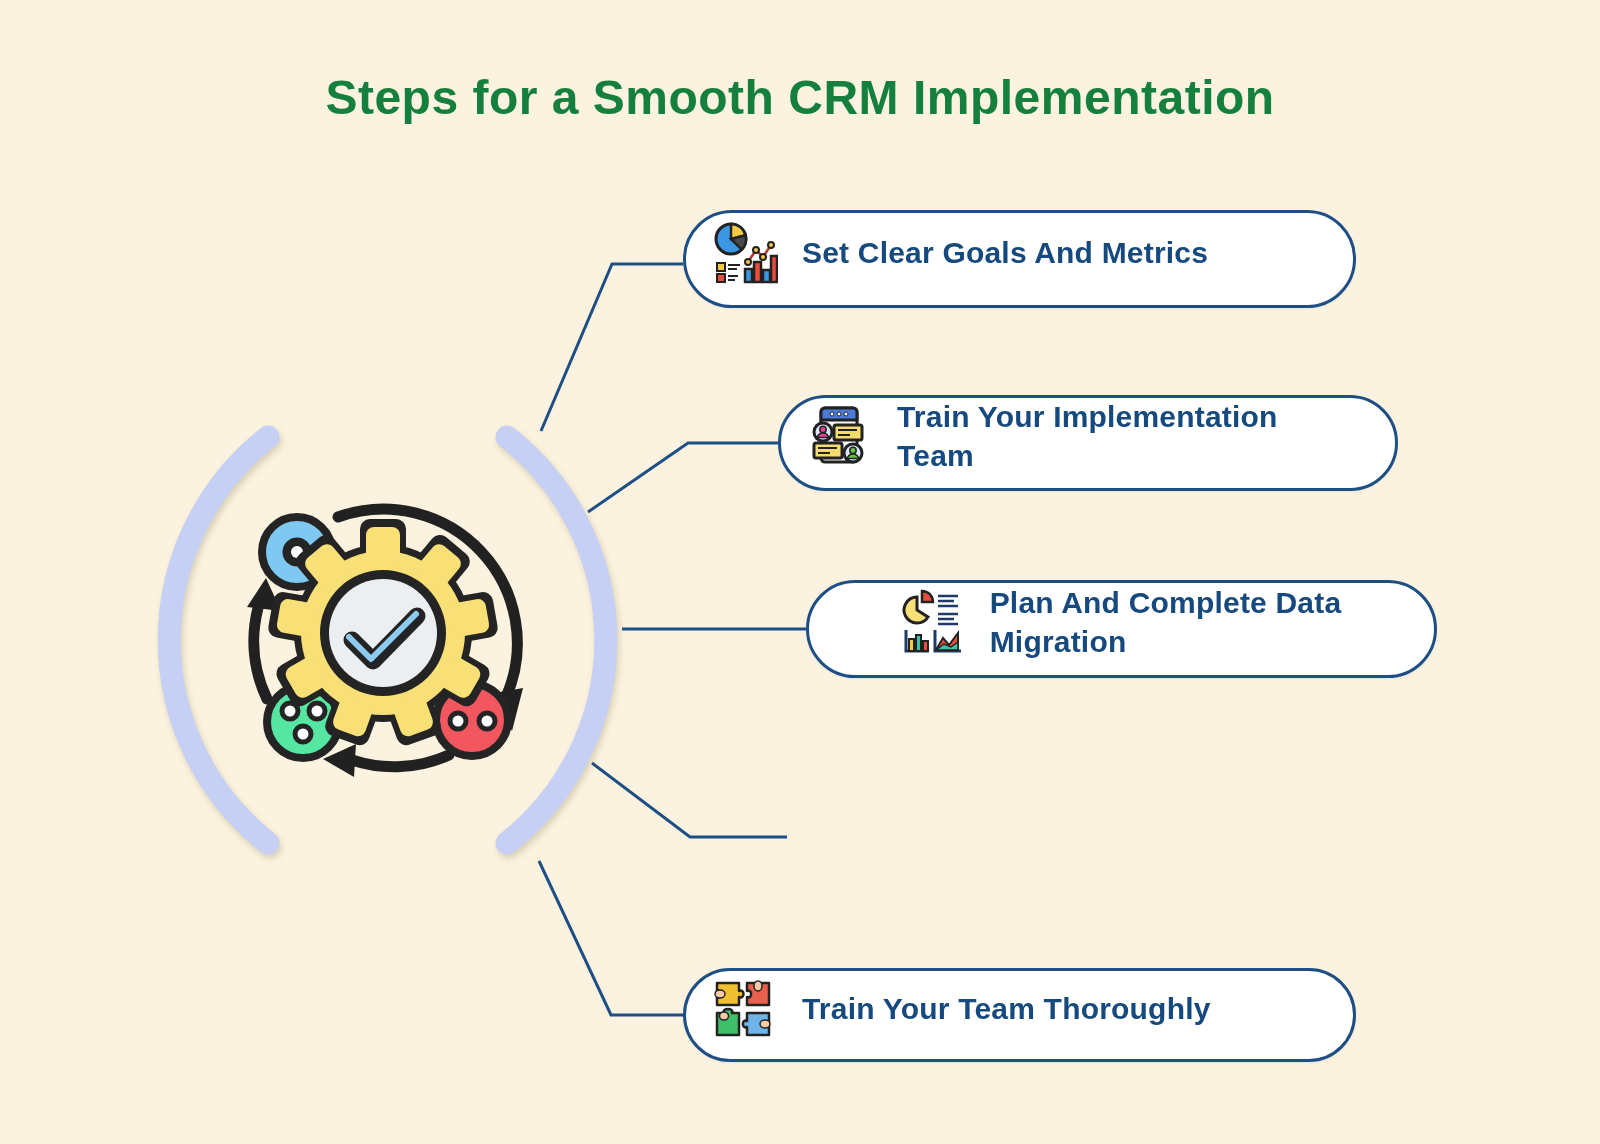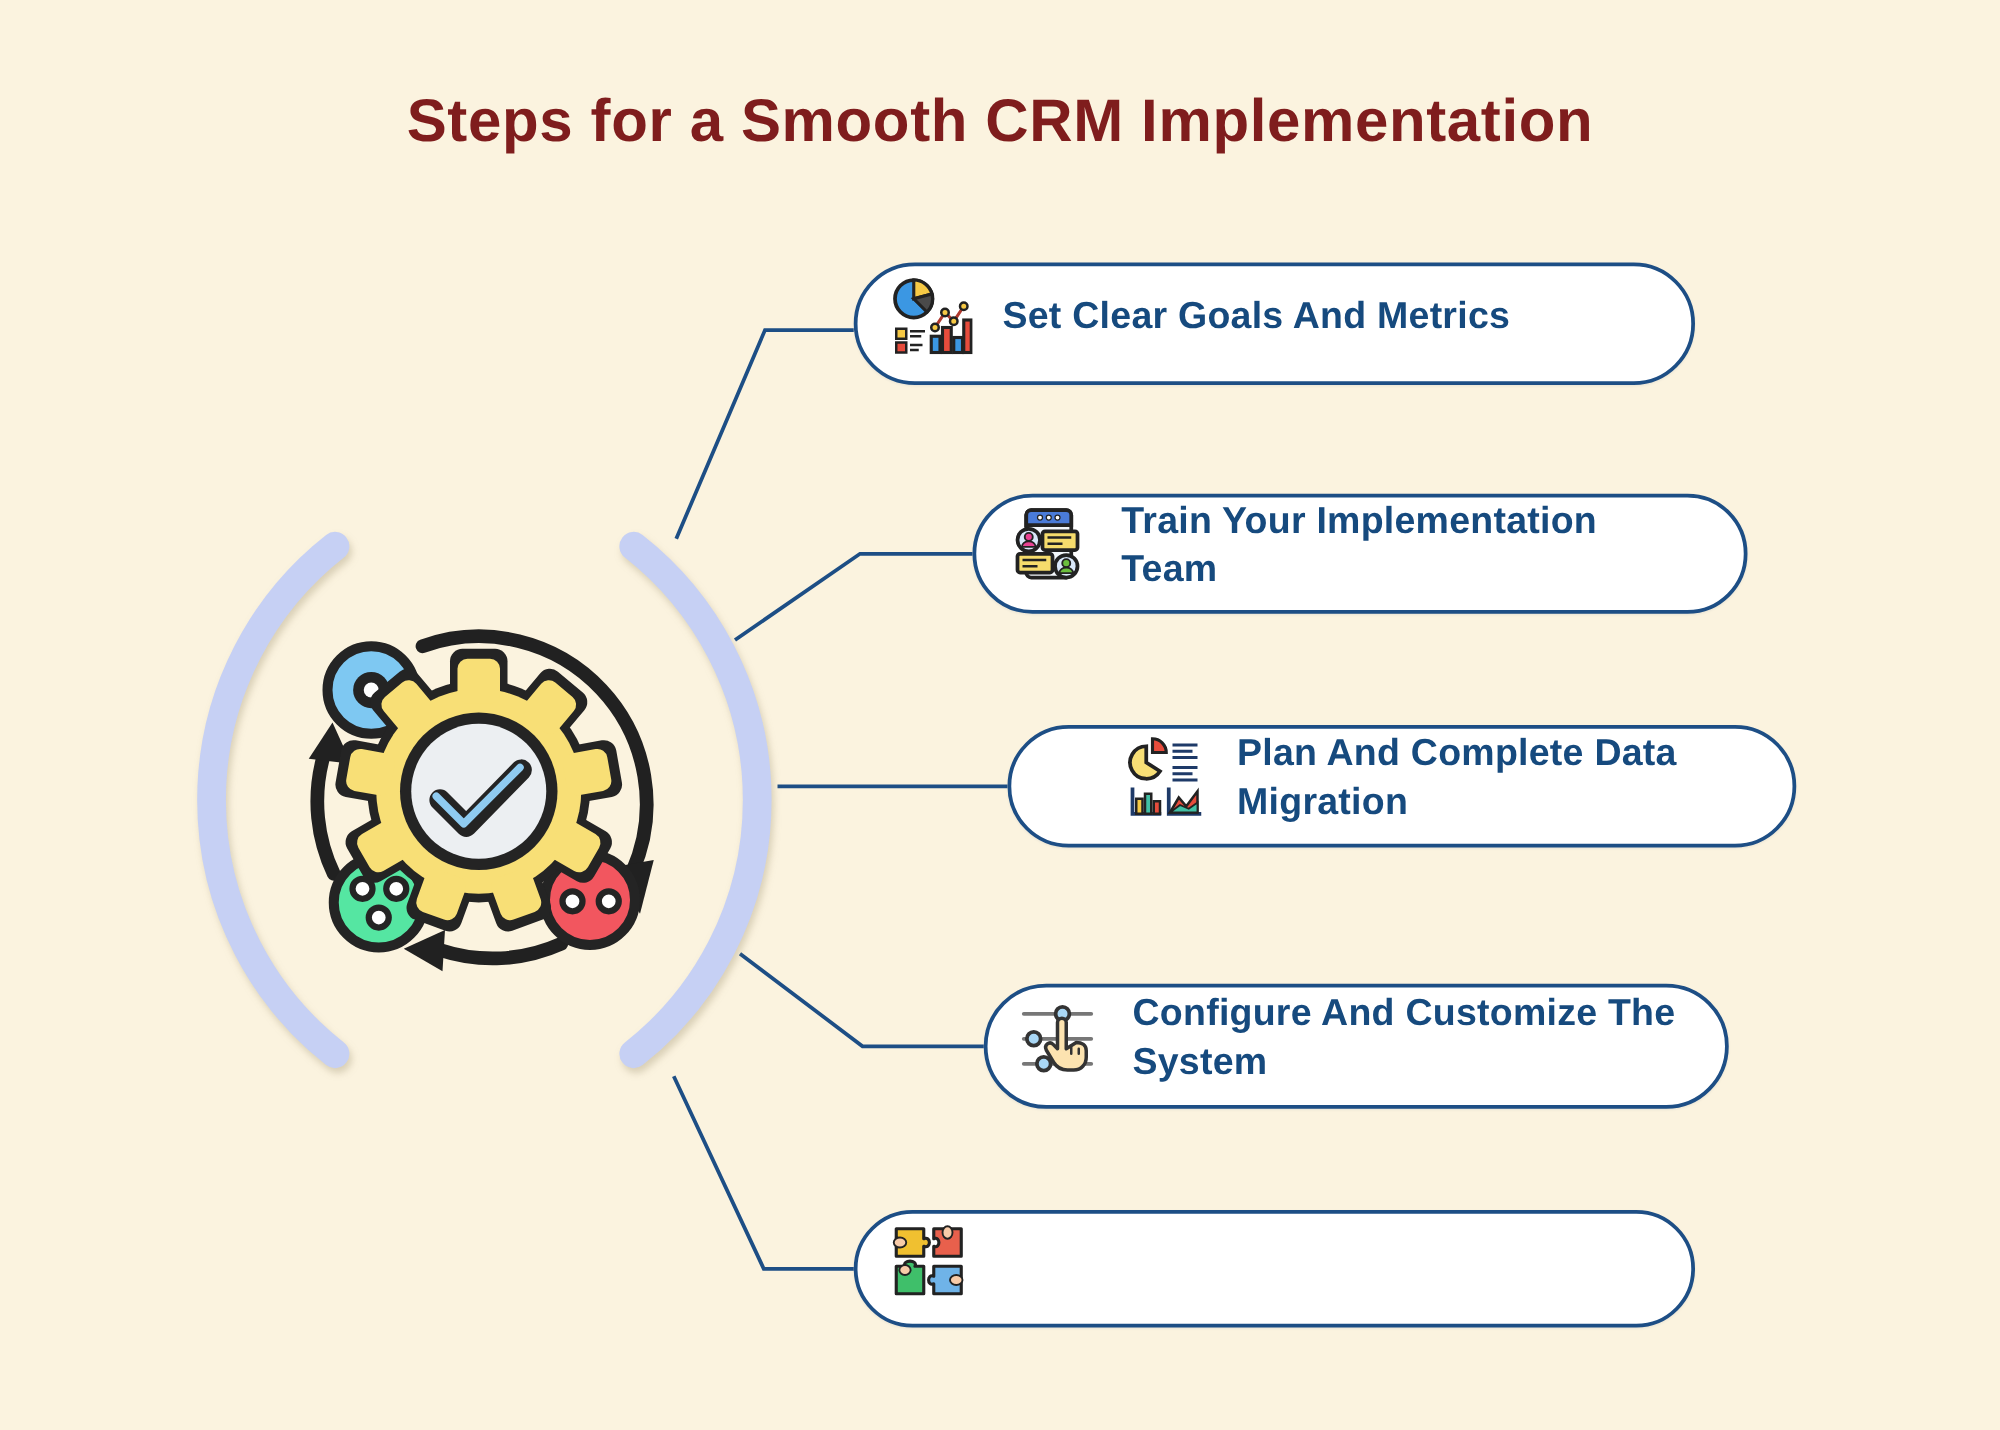--- a/index.html
+++ b/index.html
@@ -2,21 +2,21 @@
 <html><head>
 <meta charset="utf-8">
 <style>
   html,body{margin:0;padding:0;background:#FBF3DF;}
   .canvas{
     position:relative;width:1600px;height:1144px;background:#FBF3DF;
     overflow:hidden;font-family:"Liberation Sans",sans-serif;
   }
   .title{
     position:absolute;left:0;right:0;top:70px;text-align:center;
-    font-size:48px;font-weight:bold;color:#7f1d1d;letter-spacing:.5px;
+    font-size:48px;font-weight:bold;color:#15803d;letter-spacing:.5px;
   }
   .overlay{position:absolute;left:0;top:0;}
   .bracket{filter:drop-shadow(2px 4px 3px rgba(140,125,90,.30));}
   .step{
     position:absolute;display:flex;align-items:center;gap:24px;
     background:#FFFFFF;border:3px solid #1D4E85;border-radius:50px;
     padding:0 28px 14px 24px;box-sizing:border-box;
     box-shadow:0 1px 2px rgba(27,62,111,.08);
   }
   .step-label{
@@ -186,43 +186,28 @@
       <rect x="18" y="47" width="5" height="16" fill="#41C0A5" stroke="#222" stroke-width="2"></rect>
       <rect x="25" y="53" width="5" height="10" fill="#E74C3C" stroke="#222" stroke-width="2"></rect>
       <path d="M37,42 V63 H63" fill="none" stroke="#1E3A68" stroke-width="3"></path>
       <path d="M38,62 L45,50 L51,57 L60,45 L60,62 Z" fill="#E74C3C" stroke="#222" stroke-width="2"></path>
       <path d="M38,62 L46,56 L53,59 L60,54 L60,62 Z" fill="#41C0A5" stroke="#222" stroke-width="1.5"></path>
     </svg>
     <div class="step-label">Plan And Complete Data
 Migration</div>
   </div>
 
-  <div class="step" id="step4">
-    <svg class="icon" viewBox="0 0 68 68">
-      <g stroke="#777" stroke-width="3" stroke-linecap="round">
-        <line x1="5" y1="15" x2="59" y2="15"></line>
-        <line x1="5" y1="35" x2="59" y2="35"></line>
-        <line x1="5" y1="55" x2="59" y2="55"></line>
-      </g>
-      <circle cx="36" cy="15" r="5.5" fill="#A9D7F5" stroke="#333" stroke-width="3"></circle>
-      <circle cx="13" cy="35" r="5.5" fill="#A9D7F5" stroke="#333" stroke-width="3"></circle>
-      <circle cx="21" cy="55" r="5.5" fill="#A9D7F5" stroke="#333" stroke-width="3"></circle>
-      <path d="M39,43 V22 a3.5,3.5 0 0 0 -7,0 v21 l-3.5,-3.5 c-3,-3 -7.5,0.5 -5.5,4.5 l6,10 c2.5,4 6.5,6 11,6 h5 c6,0 10,-4.5 10,-10.5 v-5 c0,-4.5 -3.5,-6.5 -8,-6.5 z" fill="#FCE3B0" stroke="#333" stroke-width="2.8" stroke-linejoin="round"></path>
-      <path d="M43,47 v-5 M49,47 v-4" fill="none" stroke="#333" stroke-width="2" stroke-linecap="round"></path>
-    </svg>
-    <div class="step-label">Configure And Customize The
-System</div>
-  </div>
 
   <div class="step" id="step5">
     <svg class="icon" viewBox="0 0 68 68">
       <path d="M7,9 H29 V17 C35,14.5 35,25.5 29,23 V31 H7 V23 C12.5,25.5 12.5,14.5 7,17 Z" fill="#F0C030" stroke="#222" stroke-width="2.5" stroke-linejoin="round"></path>
       <path d="M37,9 H59 V31 H37 V23 C42.5,25.5 42.5,14.5 37,17 Z" fill="#E8604C" stroke="#222" stroke-width="2.5" stroke-linejoin="round"></path>
       <path d="M7,39 H14 C11.5,33.5 24.5,33.5 22,39 H29 V61 H7 Z" fill="#3FBF6A" stroke="#222" stroke-width="2.5" stroke-linejoin="round"></path>
       <path d="M37,39 H59 V61 H37 V53 C31.5,55.5 31.5,44.5 37,47 Z" fill="#6FB3E8" stroke="#222" stroke-width="2.5" stroke-linejoin="round"></path>
       <ellipse cx="10" cy="20" rx="5" ry="4" fill="#F8CBA8" stroke="#222" stroke-width="1.5"></ellipse>
       <ellipse cx="48" cy="12" rx="4" ry="5" fill="#F8CBA8" stroke="#222" stroke-width="1.5"></ellipse>
       <ellipse cx="14" cy="42" rx="4.5" ry="4" fill="#F8CBA8" stroke="#222" stroke-width="1.5"></ellipse>
       <ellipse cx="55" cy="50" rx="5" ry="4" fill="#F8CBA8" stroke="#222" stroke-width="1.5"></ellipse>
     </svg>
+    <div class="step-label">Train Your Team Thoroughly</div>
   </div>
 
 </div>
 
 </body></html>

